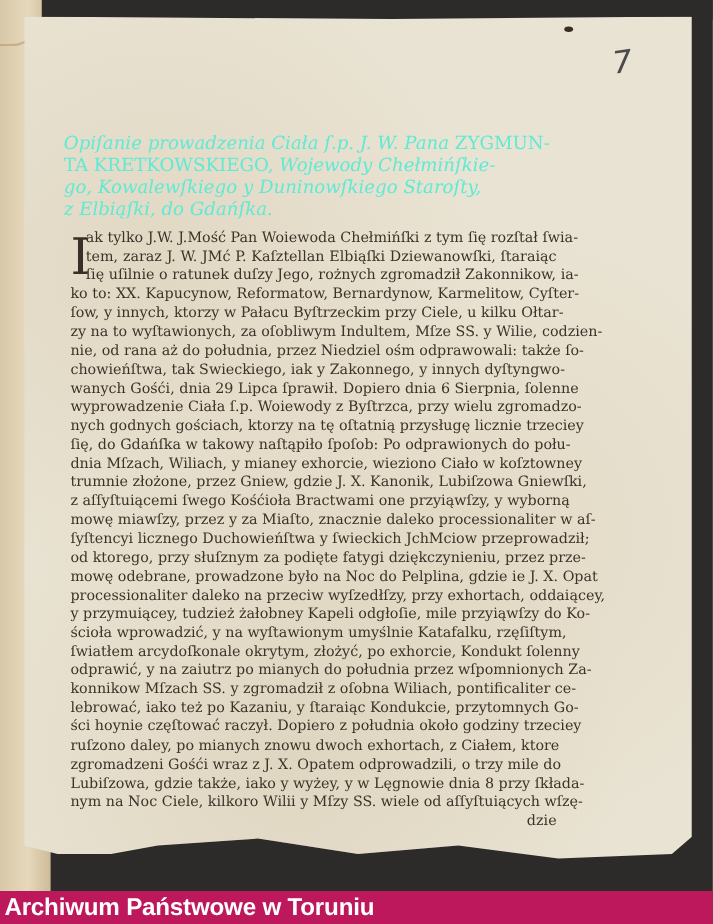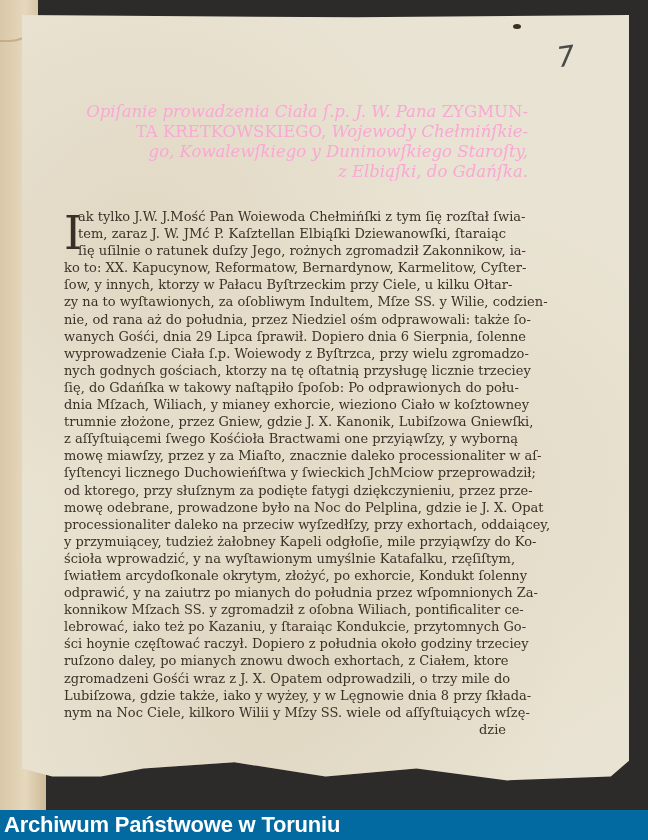--- a/index.html
+++ b/index.html
@@ -28,38 +28,38 @@
       radial-gradient(circle at 70% 60%, rgba(215,200,170,.30) 0, transparent 45%),
       radial-gradient(circle at 40% 85%, rgba(200,185,150,.30) 0, transparent 40%);
     clip-path: polygon(0 0, 55% 0.3%, 100% 0, 100% 95%, 97% 97%, 80% 97.5%, 65% 96%, 50% 97%, 35% 95.2%, 20% 96%, 13% 97%, 5% 97%, 0 96%);
   }
   .page-number {
     position: absolute; left: 557px; top: 40px; font-size: 28px; color: #4a4a4a;
     font-family: "DejaVu Sans", sans-serif; font-style: italic; transform: rotate(-8deg);
   }
   .ink-spot { position: absolute; left: 513px; top: 24px; width: 8px; height: 5px; border-radius: 50%; background: #3a2e24; }
   .title {
-    position: absolute; left: 58px; top: 102px; width: 470px; text-align: right;
-    color: #f9a8d4; font-size: 16.5px; line-height: 20px;
+    position: absolute; left: 58px; top: 120px; width: 470px; text-align: left;
+    color: #5eead4; font-size: 16.5px; line-height: 20px;
   }
   .title .it { font-style: italic; }
   .body-text {
     position: absolute; left: 64px; top: 208px; width: 442px;
     color: #3d3128; font-size: 13px; line-height: 17.1px; text-align: justify;
   }
   .body-text .line { display: block; white-space: nowrap; text-align-last: justify; }
   .body-text .line.last { text-align-last: right; }
   .body-text .line.indent { padding-left: 14px; }
   .dropcap {
     position: absolute; left: 64px; top: 210px; font-size: 46px; line-height: 46px;
     color: #3a2f27; font-family: "DejaVu Serif", serif;
   }
   .it { }
   .footer {
-    position: absolute; left: 0; top: 810px; width: 648px; height: 30px; background: #0369a1;
+    position: absolute; left: 0; top: 810px; width: 648px; height: 30px; background: #be185d;
   }
   .footer span {
     position: absolute; left: 4px; top: 2px; color: #fff; font-weight: bold;
     font-family: "Liberation Sans", sans-serif; font-size: 22px; letter-spacing: -0.2px;
   }
 </style>
 </head>
 <body>
 
 <div class="left-binding">
@@ -85,20 +85,21 @@
 <div class="dropcap">I</div>
 
 <div class="body-text" id="body-text">
     <span class="line indent"><span>ak tylko J.W. J.Mość Pan Woiewoda Chełmińſki z tym ſię rozſtał ſwia-</span></span>
     <span class="line indent"><span>tem, zaraz J. W. JMć P. Kaſztellan Elbiąſki Dziewanowſki, ſtaraiąc</span></span>
     <span class="line indent"><span>ſię uſilnie o ratunek duſzy Jego, rożnych zgromadził Zakonnikow, ia-</span></span>
     <span class="line"><span>ko to: XX. Kapucynow, Reformatow, Bernardynow, Karmelitow, Cyſter-</span></span>
     <span class="line"><span>ſow, y innych, ktorzy w Pałacu Byſtrzeckim przy Ciele, u kilku Ołtar-</span></span>
     <span class="line"><span>zy na to wyſtawionych, za oſobliwym Indultem, Mſze SS. y Wilie, codzien-</span></span>
     <span class="line"><span>nie, od rana aż do południa, przez Niedziel ośm odprawowali: także ſo-</span></span>
+    <span class="line"><span>chowieńſtwa, tak Swieckiego, iak y Zakonnego, y innych dyſtyngwo-</span></span>
     <span class="line"><span>wanych Gośći, dnia 29 Lipca ſprawił.  Dopiero dnia 6 Sierpnia, ſolenne</span></span>
     <span class="line"><span>wyprowadzenie Ciała ſ.p. Woiewody z Byſtrzca, przy wielu zgromadzo-</span></span>
     <span class="line"><span>nych godnych gościach, ktorzy na tę oſtatnią przysługę licznie trzeciey</span></span>
     <span class="line"><span>ſię, do Gdańſka w takowy naſtąpiło ſpoſob: Po odprawionych do połu-</span></span>
     <span class="line"><span>dnia Mſzach, Wiliach, y mianey exhorcie, wieziono Ciało w koſztowney</span></span>
     <span class="line"><span>trumnie złożone, przez Gniew, gdzie J. X. Kanonik, Lubiſzowa Gniewſki,</span></span>
     <span class="line"><span>z aſſyſtuiącemi ſwego Kośćioła Bractwami one przyiąwſzy, y wyborną</span></span>
     <span class="line"><span>mowę miawſzy, przez y za Miaſto, znacznie daleko </span><span class="it">processionaliter</span><span> w aſ-</span></span>
     <span class="line"><span>ſyſtencyi licznego Duchowieńſtwa y ſwieckich JchMciow przeprowadził;</span></span>
     <span class="line"><span>od ktorego, przy słuſznym za podięte fatygi dziękczynieniu, przez prze-</span></span>

